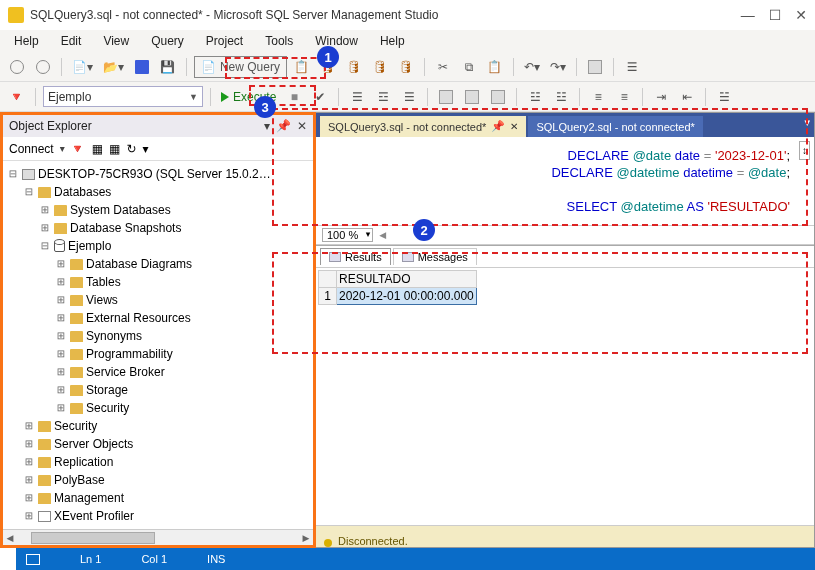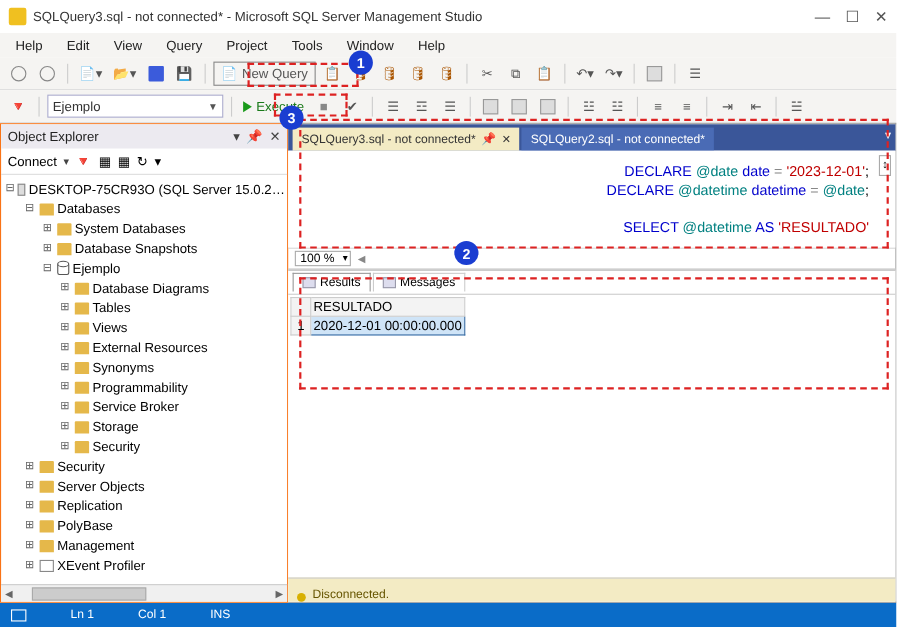--- a/index.html
+++ b/index.html
@@ -34,21 +34,21 @@
 .i-grid { background: #ddd; border:1px solid #999; }
 
 
 .callout { position: absolute; border: 2px dashed #d22; pointer-events: none; z-index: 50; }
 .callout-num { position: absolute; width: 22px; height: 22px; border-radius: 50%; background: #1a3dd1; color: #fff; font-weight: bold; display: flex; align-items: center; justify-content: center; font-size: 13px; z-index: 60; }
 
 
 .main { display: flex; height: calc(100% - 30px - 22px - 30px - 30px - 22px); }
 
 
-.objexp { width: 262px; border: 1px solid #f97316; display: flex; flex-direction: column; background: #fff; }
+.objexp { width: 316px; border: 3px solid #f97316; display: flex; flex-direction: column; background: #fff; }
 .objexp-header { background: #eceaf0; height: 22px; display: flex; align-items: center; padding: 0 6px; justify-content: space-between; font-size: 12px; color: #222; }
 .objexp-header .right-icons { display: flex; gap: 6px; color: #444; }
 .connect-bar { height: 24px; display: flex; align-items: center; padding: 0 6px; gap: 6px; border-bottom: 1px solid #ddd; font-size: 12px; }
 .connect-bar .dot { font-size:10px; color:#444; }
 .tree { flex: 1; overflow-y: auto; overflow-x: auto; padding: 4px 2px; font-size: 12px; }
 .tree ul { list-style: none; padding-left: 16px; }
 .tree > ul { padding-left: 2px; }
 .tree li { white-space: nowrap; line-height: 18px; display: flex; align-items: center; gap: 3px; }
 .tree li.haschild::before { content: "⊞"; font-size: 10px; color: #666; width: 12px; display:inline-block; text-align:center; }
 .tree li.open::before { content: "⊟"; }
@@ -87,21 +87,21 @@
 .grid table { border-collapse: collapse; font-size: 12px; }
 .grid th, .grid td { border: 1px solid #ccc; padding: 1px 2px; text-align: left; }
 .grid th { background: #f3f3f3; font-weight: normal; }
 .grid td.cell { background: #cfe4f7; border:1px solid #3a6ea5; }
 .grid td.rownum { background:#f3f3f3; text-align:center; width:18px; }
 .grid th.corner { width:18px; background:#f3f3f3; }
 .conn-status { height: 22px; background: #f3ebc4; border-top: 1px solid #ccc; padding: 0 8px; display: flex; align-items: flex-end; gap: 6px; font-size: 11px; color: #665500; }
 .conn-status .dot { display:inline-block; width:8px; height:8px; background:#d8b000; border-radius:50%; }
 
 
-.statusbar { height: 22px; background: #0a6cc8; color: #fff; display: flex; align-items: center; padding: 0 10px; gap: 40px; font-size: 11px; }
+.statusbar { height: 22px; background: #0a6cc8; color: #fff; display: flex; align-items: center; padding: 0 10px; gap: 40px; font-size: 11px; margin-left: 16px; }
 .statusbar .box { display:inline-block; width:14px; height:11px; border:1px solid #fff; }
 </style>
 </head>
 <body>
 
 <div class="titlebar">
   <span class="app-icon"></span>
   <span class="title">SQLQuery3.sql - not connected* - Microsoft SQL Server Management Studio</span>
   <span class="spacer"></span>
   <div class="window-controls">

